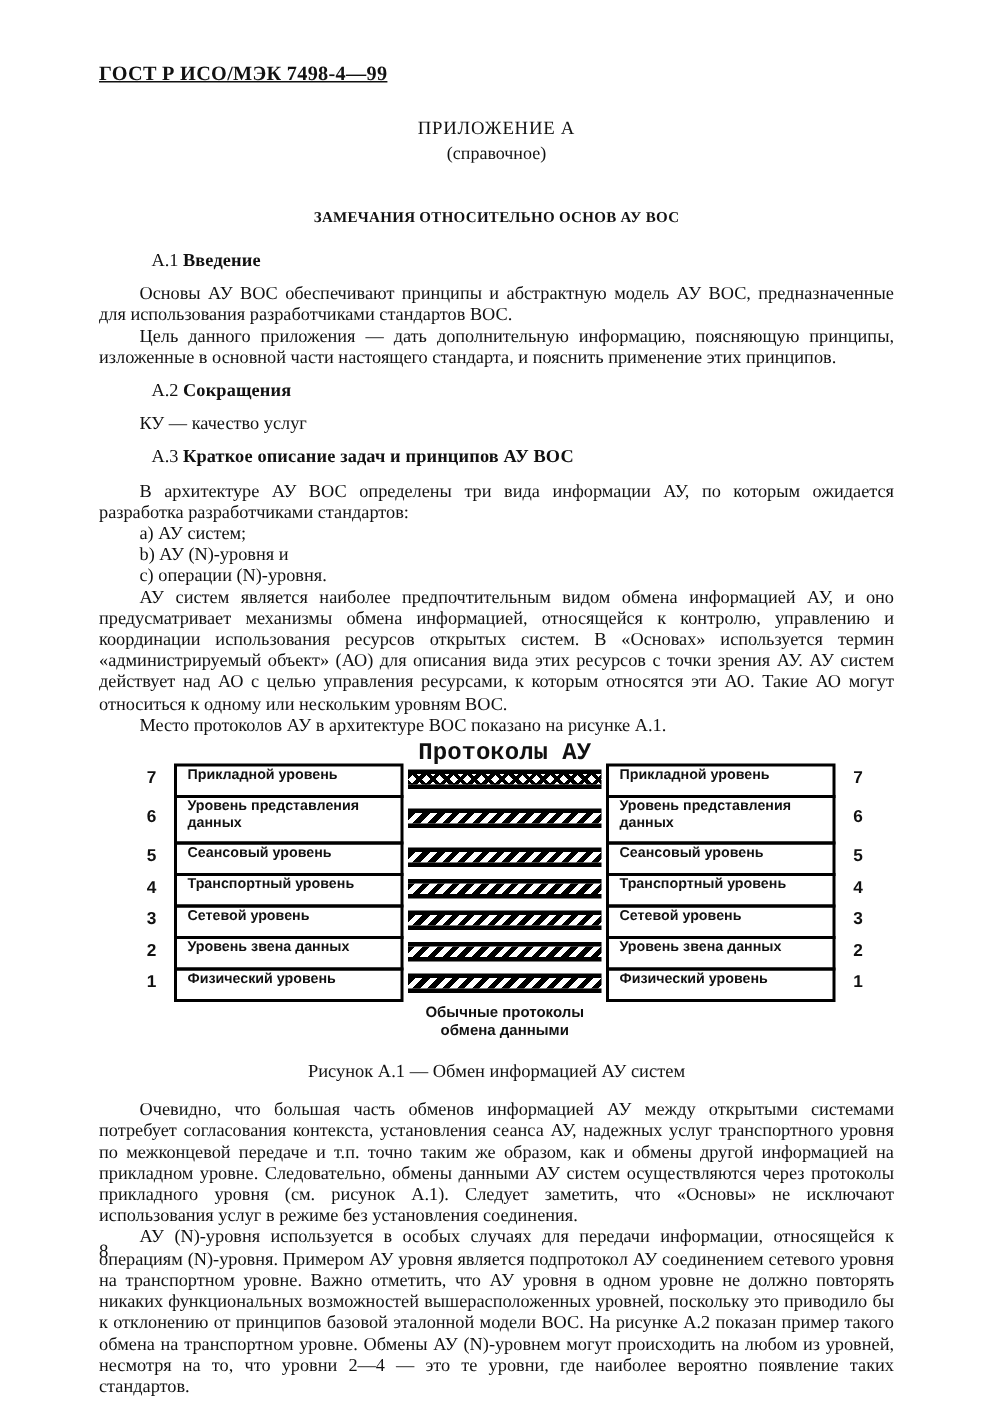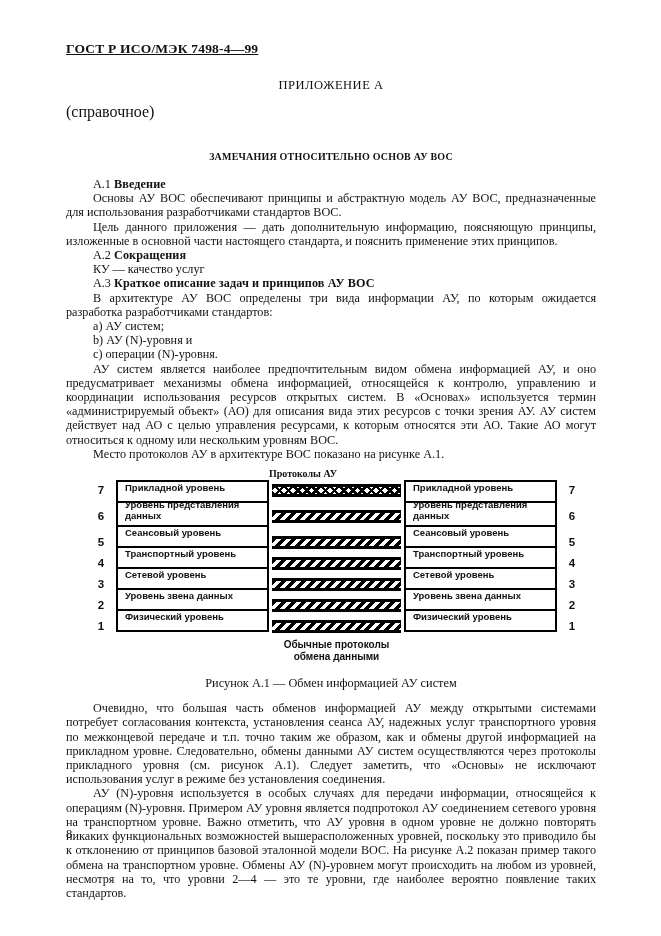--- a/index.html
+++ b/index.html
@@ -19,53 +19,55 @@
     letter-spacing: 0.2px;
     text-decoration: underline;
   }
   .appendix-label {
     margin-top: 21px;
     text-align: center;
     font-size: 12.5px;
     letter-spacing: 0.5px;
   }
   .appendix-note {
-    font-size: 16px;
-    margin-top: 10px;
+    text-align: center;
+    font-size: 12px;
+    margin-top: 2px;
   }
   .doc-title {
     margin: 30px 0 0 0;
     text-align: center;
     font-size: 10px;
     font-weight: bold;
     letter-spacing: 0.2px;
   }
 
   .bodytext { margin-top: 15px; font-size: 12.2px; line-height: 14.2px; }
   .p { margin: 0; text-align: justify; text-indent: 27px; }
-  .heading { margin: 0; text-indent: 27px; }
+  .heading { margin: 8px; text-indent: 27px; }
   .heading b { letter-spacing: 0.1px; }
   .li { margin: 0; padding-left: 27px; }
 
   
   .figure { margin-top: 7px; }
   .fig-top-label {
     margin-left: 203px; width: 135px;
-    font-family: Liberation Serif, serif;
-    font-weight: bold; font-size: 10px; line-height: 11px;
+    text-align: center;
+    font-family: Liberation Mono, monospace;
+    font-weight: bold; font-size: 16px; line-height: 11px;
   }
   .diagram { display: flex; align-items: flex-start; margin: 1px 0 0 20px; }
   .col { display: flex; flex-direction: column; }
   .col-num { width: 30px; }
   .col-stack { width: 153px; }
   .col-bars { width: 135px; }
   .cell { margin-top: -2px; display: flex; align-items: center; box-sizing: border-box; }
   .col .cell:first-child { margin-top: 0; }
   .r  { height: 23px; }
-  .r6 { height: 26px; }
+  .r6 { height: 33px; }
   .col-num .cell {
     justify-content: center;
     font-family: "Liberation Sans", sans-serif;
     font-weight: bold; font-size: 11.5px;
     margin-top: 0;
   }
   .col-num .r { height: 21px; }
   .col-num .r6 { height: 31px; }
   .box {
     border: 2px solid #000;

